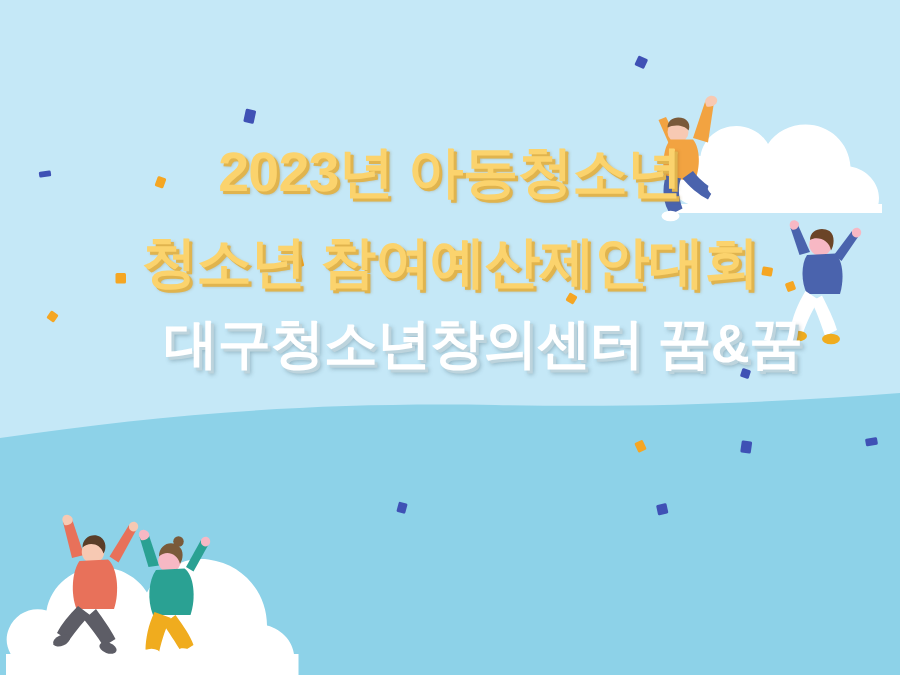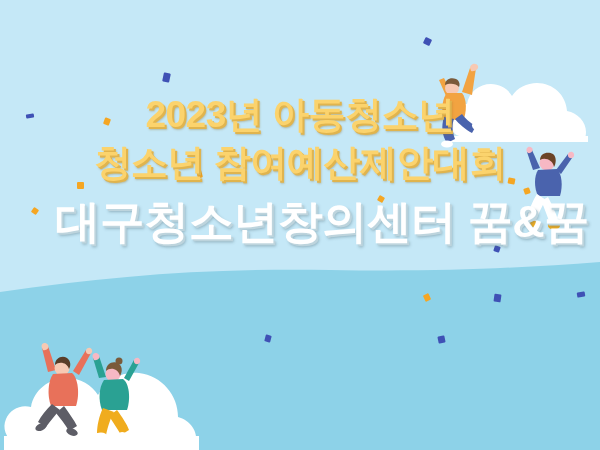--- a/index.html
+++ b/index.html
@@ -30,24 +30,24 @@
     line-height:1.0;
   }
   .line-yellow{
     color:#fbd36d;
     font-size:37px;
     text-shadow:
       2px 2px 0 #e0b44e,
       2.5px 2.5px 2px rgba(140,110,40,.35);
   }
   .l1{margin-bottom:11px;}
-  .l2{margin-bottom:18px;}
+  .l2{margin-bottom:18px;margin-top:12px;}
   .line-white{
     color:#ffffff;
-    font-size:45px;
+    font-size:36px;
     text-shadow:
       2px 2px 0 #bdd4dd,
       2.5px 3px 3px rgba(80,110,125,.45);
     margin-left: 44px;
   }
   .l3{margin-bottom:12px;}
   
   .confetti{position:absolute;}
 </style>
 </head>

